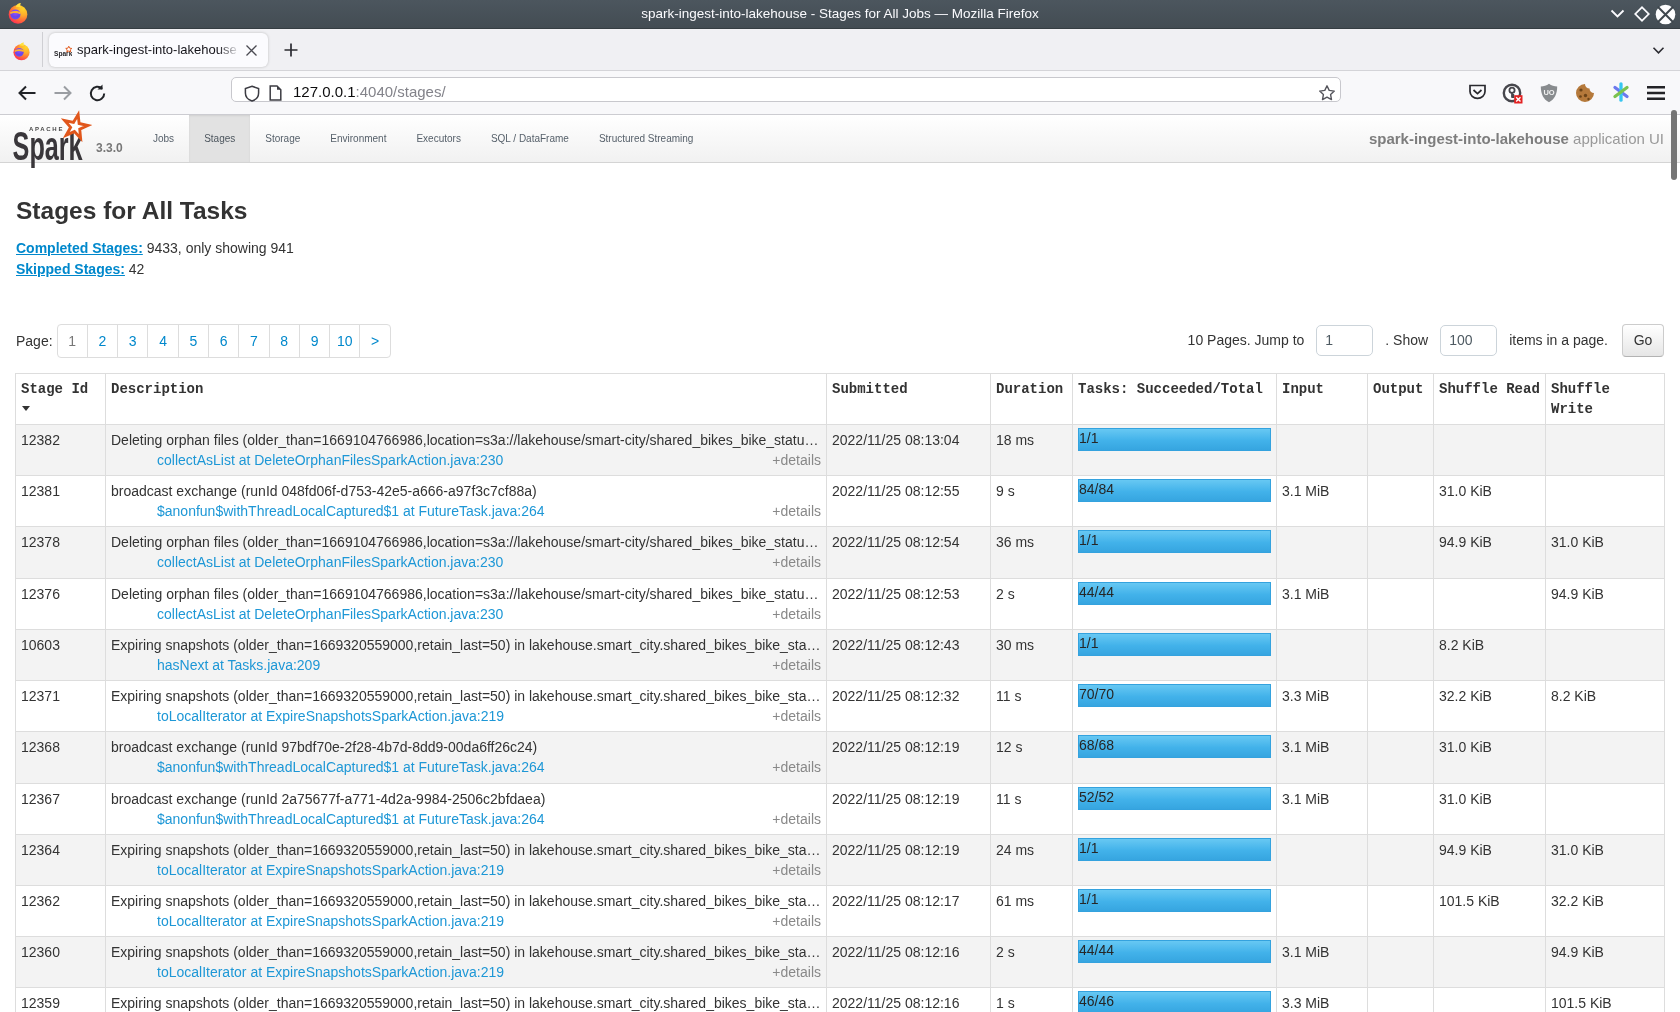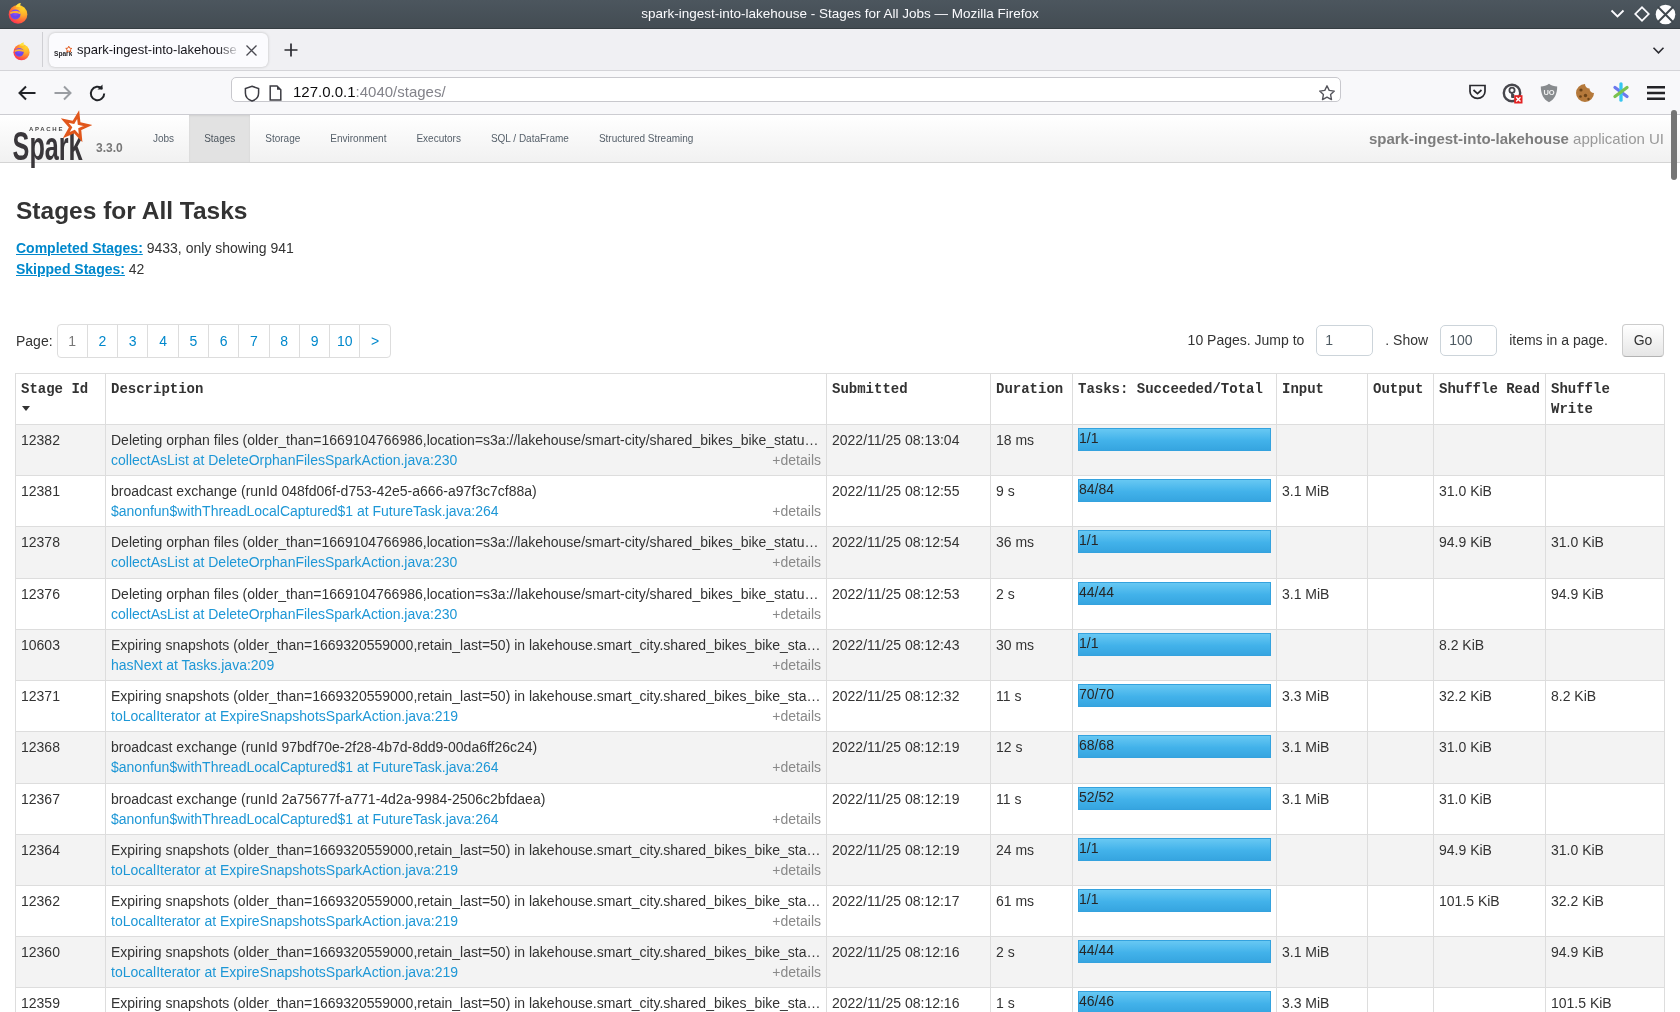--- a/index.html
+++ b/index.html
@@ -67,21 +67,21 @@
 
 table { position:absolute; left:15px; top:210px; width:1649px; border-collapse:collapse;
   table-layout:fixed; font-size:14px; line-height:20px; color:#333; }
 th,td { border:1px solid #ddd; padding:5px; vertical-align:top; text-align:left;
   overflow:hidden; }
 th { font-weight:bold; height:32px;font-family:Liberation Mono, monospace; }
 tbody tr { height:51px; }
 tbody tr.h2x { height:52px; }
 tbody tr:nth-child(odd) { background:#f3f3f3; }
 .d1 { white-space:nowrap; overflow:hidden; text-overflow:ellipsis; }
-.d2 { position:relative; }
+.d2 { position:relative;margin-left:46px; }
 .d2 a { color:#1d97d6; text-decoration:none; }
 .det { position:absolute; right:0; top:0; color:#888; }
 .bar { height:23px; margin-top:-2px; border:1px solid #34a2de; border-radius:0;
   background:linear-gradient(180deg,#67c8f3 0%,#42b2ea 55%,#36a5e0 100%);
   text-align:left; line-height:18px; color:#262626; }
 #scrollthumb { position:absolute; right:3px; top:110px; width:6px; height:70px;
   background:#757575; border-radius:3px; }
 </style></head>
 <body>
 <div id="titlebar">

